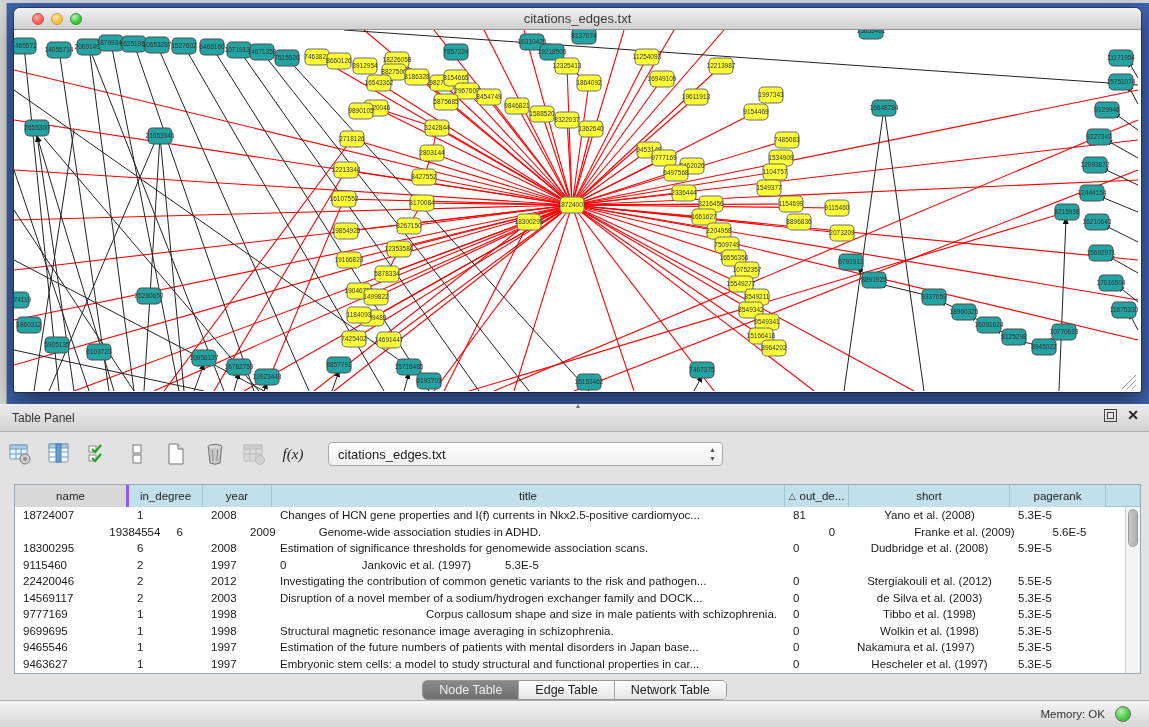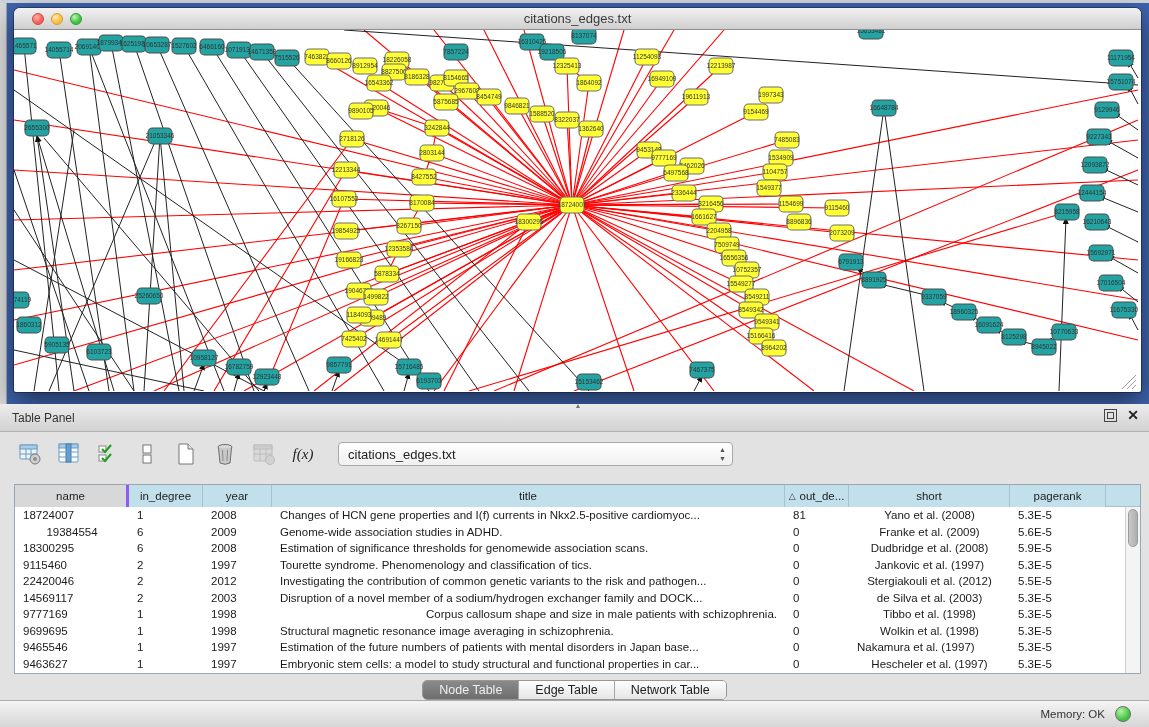--- a/index.html
+++ b/index.html
@@ -34,21 +34,21 @@
   
   #table-panel { position:absolute; left:0; top:404px; width:1149px; height:323px; background:#e2e2e2; }
   #panel-header { position:relative; height:28px; background:linear-gradient(#ececec,#d2d2d2); border-bottom:1px solid #b2b2b2; }
   #panel-header .ph-title { position:absolute; left:12px; top:7px; font-size:12px; color:#333; }
   #panel-header .handle { position:absolute; left:50%; top:-2px; font-size:7px; color:#777; }
   .ph-icons { position:absolute; right:10px; top:5px; display:flex; gap:10px; align-items:center; }
   .float-ico { width:13px; height:13px; border:1.5px solid #444; position:relative; }
   .float-ico::after { content:""; position:absolute; left:2px; top:2px; width:5px; height:5px; border:1.5px solid #444; }
   .x-ico { font-size:14px; font-weight:bold; color:#222; line-height:13px; }
 
-  #toolbar { position:relative; height:44px; display:flex; align-items:center; gap:11px; padding-left:16px; }
+  #toolbar { position:relative; height:44px; display:flex; align-items:center; gap:11px; padding-left:6px; }
   .tb-btn { width:28px; height:28px; display:flex; align-items:center; justify-content:center; border:none; background:transparent; }
   .fx { font-size:15px; font-style:italic; font-family:"Liberation Serif",serif; color:#222; }
   #combo { margin-left:10px; width:395px; height:24px; background:linear-gradient(#fff,#f0f0f0); border:1px solid #a9a9a9; border-radius:4px;
     display:flex; align-items:center; position:relative; font-size:13px; color:#222; padding-left:9px; }
   #combo .spin { position:absolute; right:6px; top:2px; font-size:7px; color:#555; line-height:9px; text-align:center; }
 
   #table-box { position:absolute; left:14px; top:80px; width:1127px; height:190px; background:#fff; border:1px solid #9aa7b0; }
   #thead { display:flex; height:22px; border-bottom:1px solid #9fc4d4; background:var(--header_blue,#c2e0ec); }
   .th { height:22px; font-size:11.5px; color:#222; display:flex; align-items:center; justify-content:center;
         border-right:1px solid #9fc4d4; background:var(--header_blue,#c2e0ec); overflow:hidden; white-space:nowrap; }
@@ -613,42 +613,41 @@
           <div class="tr">
             <div class="td" style="width: 114px; text-align: left;">18724007</div>
             <div class="td" style="width: 74px; text-align: left;">1</div>
             <div class="td" style="width: 69px; text-align: left;">2008</div>
             <div class="td" style="width: 513px; text-align: left;">Changes of HCN gene properties and I(f) currents in Nkx2.5-positive cardiomyoc...</div>
             <div class="td" style="width: 64px; text-align: left;">81</div>
             <div class="td" style="width: 161px; text-align: center;">Yano et al. (2008)</div>
             <div class="td" style="width: 96px; text-align: left;">5.3E-5</div>
           </div>
           <div class="tr">
-            <div class="td" style="width: 114px; text-align: center;">19384554</div>
+            <div class="td" style="width: 114px; text-align: right; margin-left: 40px;">19384554</div>
             <div class="td" style="width: 74px; text-align: left;">6</div>
             <div class="td" style="width: 69px; text-align: left;">2009</div>
             <div class="td" style="width: 513px; text-align: left;">Genome-wide association studies in ADHD.</div>
             <div class="td" style="width: 64px; text-align: left;">0</div>
             <div class="td" style="width: 161px; text-align: center;">Franke et al. (2009)</div>
             <div class="td" style="width: 96px; text-align: left;">5.6E-5</div>
           </div>
           <div class="tr">
             <div class="td" style="width: 114px; text-align: left;">18300295</div>
             <div class="td" style="width: 74px; text-align: left;">6</div>
             <div class="td" style="width: 69px; text-align: left;">2008</div>
             <div class="td" style="width: 513px; text-align: left;">Estimation of significance thresholds for genomewide association scans.</div>
             <div class="td" style="width: 64px; text-align: left;">0</div>
             <div class="td" style="width: 161px; text-align: center;">Dudbridge et al. (2008)</div>
             <div class="td" style="width: 96px; text-align: left;">5.9E-5</div>
           </div>
           <div class="tr">
             <div class="td" style="width: 114px; text-align: left;">9115460</div>
             <div class="td" style="width: 74px; text-align: left;">2</div>
             <div class="td" style="width: 69px; text-align: left;">1997</div>
-            <div class="td" style="width: 513px; text-align: left;">Tourette syndrome. Phenomenology and classification of tics.</div>
             <div class="td" style="width: 64px; text-align: left;">0</div>
             <div class="td" style="width: 161px; text-align: center;">Jankovic et al. (1997)</div>
             <div class="td" style="width: 96px; text-align: left;">5.3E-5</div>
           </div>
           <div class="tr">
             <div class="td" style="width: 114px; text-align: left;">22420046</div>
             <div class="td" style="width: 74px; text-align: left;">2</div>
             <div class="td" style="width: 69px; text-align: left;">2012</div>
             <div class="td" style="width: 513px; text-align: left;">Investigating the contribution of common genetic variants to the risk and pathogen...</div>
             <div class="td" style="width: 64px; text-align: left;">0</div>

